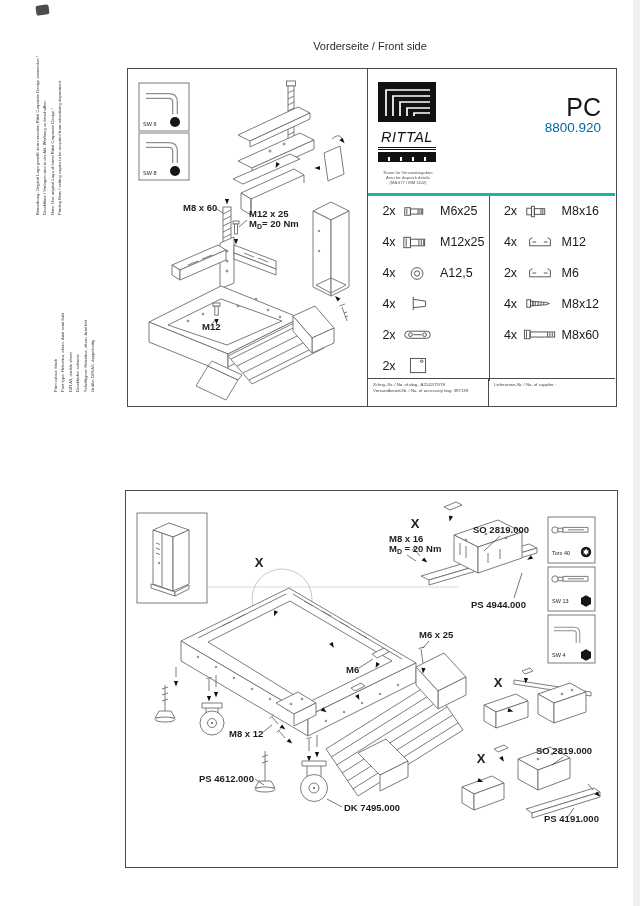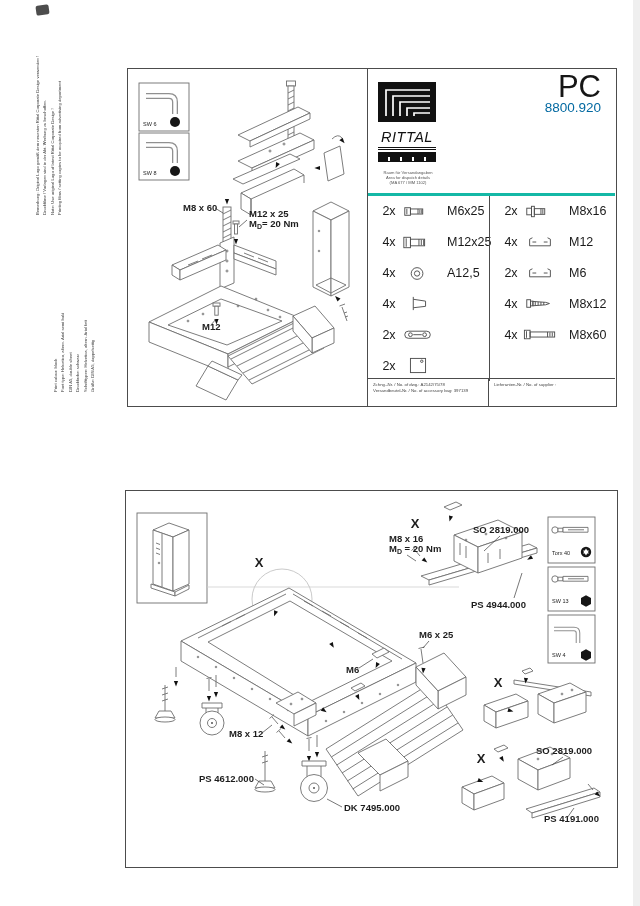--- a/index.html
+++ b/index.html
@@ -18,33 +18,33 @@
   .diagram-svg{position:absolute;left:0;top:0;}
   
   .logo{position:absolute;left:250px;top:13px;width:58px;}
   .logo-word{font-style:italic;font-weight:normal;font-size:14.5px;letter-spacing:.5px;color:#111;
         border-bottom:1px solid #111;padding-bottom:1.5px;margin-top:3px;text-align:center;}
   .logo-rule{height:1px;background:#111;margin-top:1.5px;}
   .logo-bar{height:9px;background:#111;margin-top:2px;display:flex;justify-content:space-evenly;
         align-items:flex-end;padding-bottom:1px;}
   .logo-bar i{display:block;width:1.5px;height:4.5px;background:#fff;}
   .pc-block{position:absolute;top:5px;right:15px;text-align:right;}
-  .pc-product{font-size:31px;line-height:26px;color:#161616;}
+  .pc-product{font-size:25px;line-height:26px;color:#161616;margin-top:20px;}
   .pc-model{font-size:13.5px;margin-top:0;color:#0369a1;}
   .dispatch{position:absolute;left:250px;top:101px;width:60px;text-align:center;
         font-size:4.1px;line-height:5.2px;color:#555;}
   
   .parts-table{position:absolute;left:240px;top:124px;width:247px;height:185px;
         border-top:3px solid #14b8a6;display:flex;text-align:center;}
   .p-col{width:121px;}
   .p-col.right{width:126px;border-left:1px solid #4c4c4c;}
   .p-row{height:30.83px;display:flex;align-items:center;}
   .p-qty{width:24px;padding-left:9px;font-size:12.5px;color:#1a1a1a;flex:none;}
   .p-icon{width:34px;height:17px;flex:none;stroke:#4f4f4f;fill:none;stroke-width:1;}
-  .p-label{margin-left:12px;font-size:12.5px;color:#1a1a1a;white-space:nowrap;}
+  .p-label{margin-left:5px;font-size:12.5px;color:#1a1a1a;white-space:nowrap;}
   .tb-footer{position:absolute;left:240px;top:309px;width:247px;height:27px;
         border-top:1px solid #4c4c4c;font-size:4.3px;line-height:5.6px;color:#444;}
   .f-left{position:absolute;left:0;top:0;width:120px;height:100%;padding:3px 0 0 5px;box-sizing:border-box;}
   .f-right{position:absolute;left:120px;top:0;width:127px;height:100%;
         border-left:1px solid #4c4c4c;padding:3px 0 0 5px;box-sizing:border-box;}
   
   .ln{stroke:#6e6e6e;fill:none;stroke-width:.9;}
   .fw{stroke:#6e6e6e;fill:#fff;stroke-width:.9;}
   .ldr{stroke:#3c3c3c;fill:none;stroke-width:.7;}
   .lbl{font-family:"Liberation Sans",sans-serif;font-size:9.5px;font-weight:600;fill:#1d1d1d;}
@@ -67,20 +67,21 @@
     </div>
   <div class="note-block" id="note-b" style="left:52px;top:392px;width:160px;">
       <div>Print colour: black</div>
       <div>Font type: Helvetica, altern. Arial semi bold</div>
       <div>DIN A5, double sheet</div>
       <div>Druckfarbe: schwarz</div>
       <div>Schrifttypen: Helvetica, altern. Arial fett</div>
       <div>Größe: DIN A5, doppelseitig</div>
     </div>
 
+  <div class="sheet-title" style="top:40px;">Vorderseite / Front side</div>
 
   <div class="panel front-panel">
     <svg class="diagram-svg" width="239" height="337" viewBox="0 0 239 337">
       <defs>
           <path id="arrF" d="M0,-2.1 L5.6,0 L0,2.1 Z"></path>
         </defs>
 
       <g>
         <rect x="11" y="14" width="50" height="48" class="fw" stroke="#555"></rect>
         <path d="M18,27 h23 q6,0 6,6 v12" stroke="#909090" stroke-width="6" fill="none"></path>

